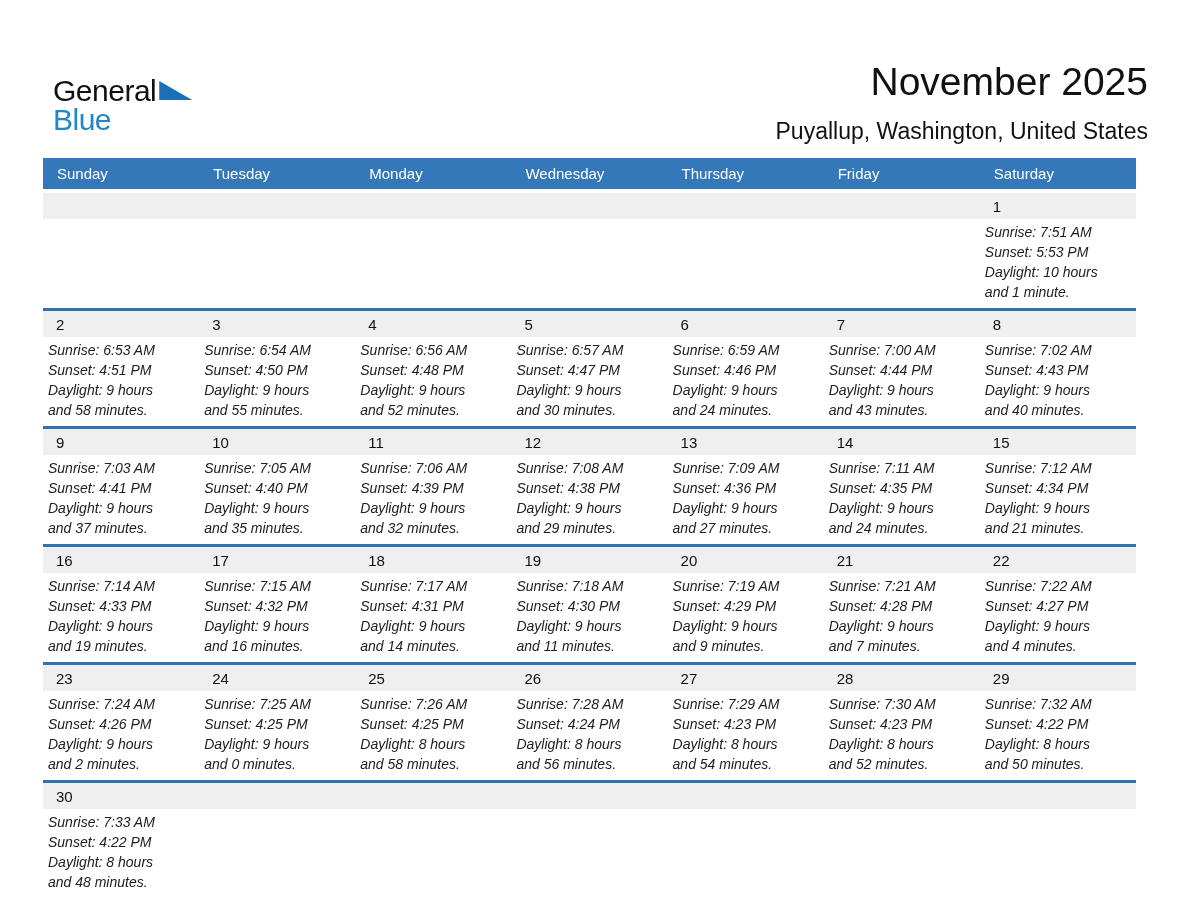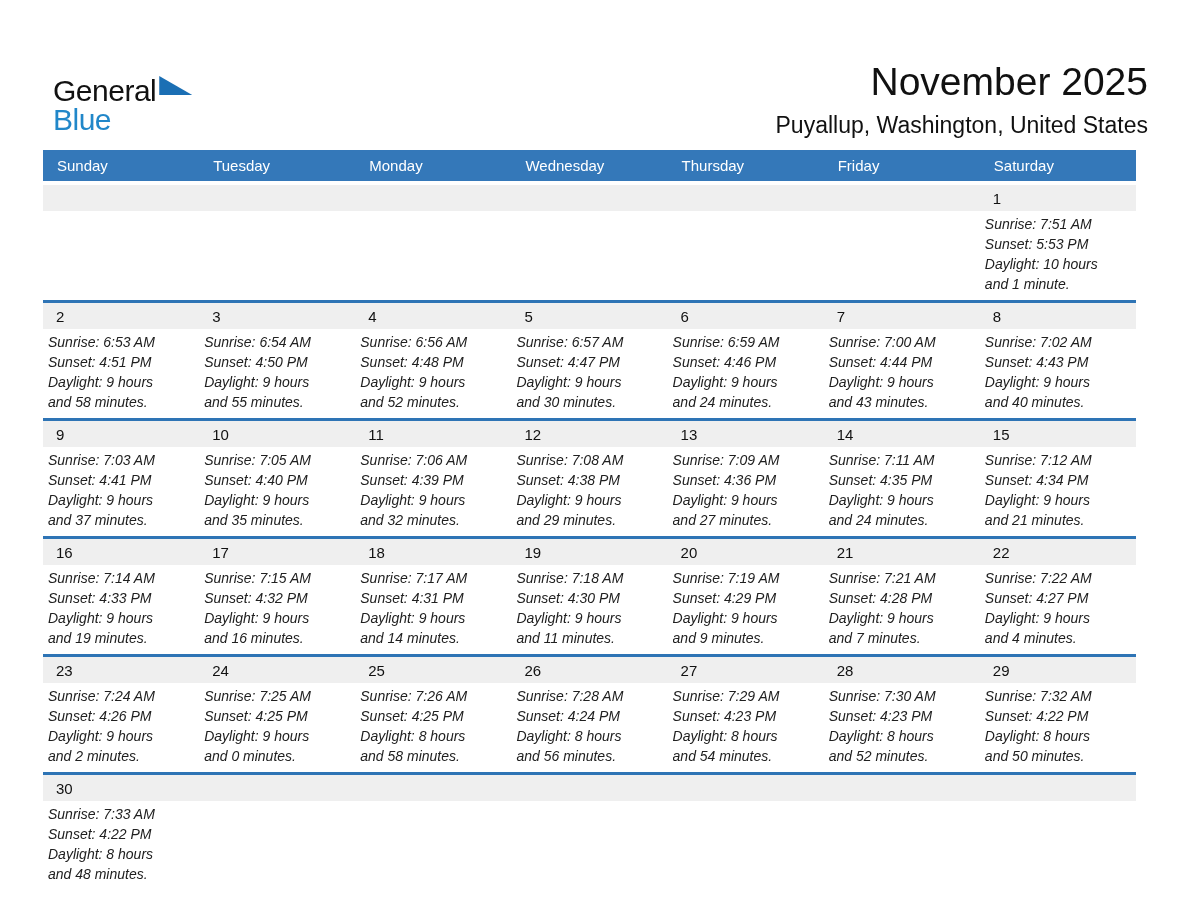--- a/index.html
+++ b/index.html
@@ -13,32 +13,32 @@
   *{margin:0;padding:0;box-sizing:border-box;}
   body{
     width:1188px;height:918px;background:#ffffff;
     font-family:"Liberation Sans","DejaVu Sans",sans-serif;
     color:var(--text-dark);
     position:relative;overflow:hidden;
   }
   .page{position:absolute;inset:0;background:#fff;}
   
   .logo{position:absolute;left:53px;top:76px;width:220px;}
-  .logo-top{display:flex;align-items:flex-start;}
+  .logo-top{display:flex;align-items:center;}
   .logo-general{font-size:30px;letter-spacing:-0.5px;color:#111;line-height:1;}
   .logo-triangle{width:33px;height:19px;margin-left:3px;margin-bottom:1px;
     background:var(--triangle-blue);
     clip-path:polygon(0 0,100% 100%,0 100%);}
   .logo-blue{font-size:30px;letter-spacing:-0.5px;color:var(--logo-blue);line-height:0.95;}
   
   .titles{position:absolute;right:40px;top:60px;text-align:right;}
   .title{font-size:39px;color:#111;line-height:1.15;}
-  .subtitle{font-size:23px;color:#111;margin-top:7px;}
+  .subtitle{font-size:23px;color:#111;margin-top:13px;}
   
-  .calendar{position:absolute;left:43px;top:150px;width:1093px;}
+  .calendar{position:absolute;left:43px;top:158px;width:1093px;}
   .weekday-row{display:flex;background:var(--header-bg);height:31px;margin-bottom:4px;}
   .hcell{flex:1;color:#ffffff;font-size:15px;line-height:31px;padding-left:14px;overflow:hidden;white-space:nowrap;}
   .week{width:100%;}
   .week.lined{border-top:3px solid var(--line-blue);}
   .band{display:flex;height:26px;background:var(--band-gray);}
   .bcell{flex:1;font-size:15px;line-height:27px;padding-left:13px;color:#111;}
   .details{display:flex;min-height:81px;background:#fff;}
   .dcell{flex:1;padding:3px 4px 6px 5px;font-size:14px;line-height:20px;color:#202020;font-style:italic;}
   .line{white-space:nowrap;overflow:hidden;}
 </style>

